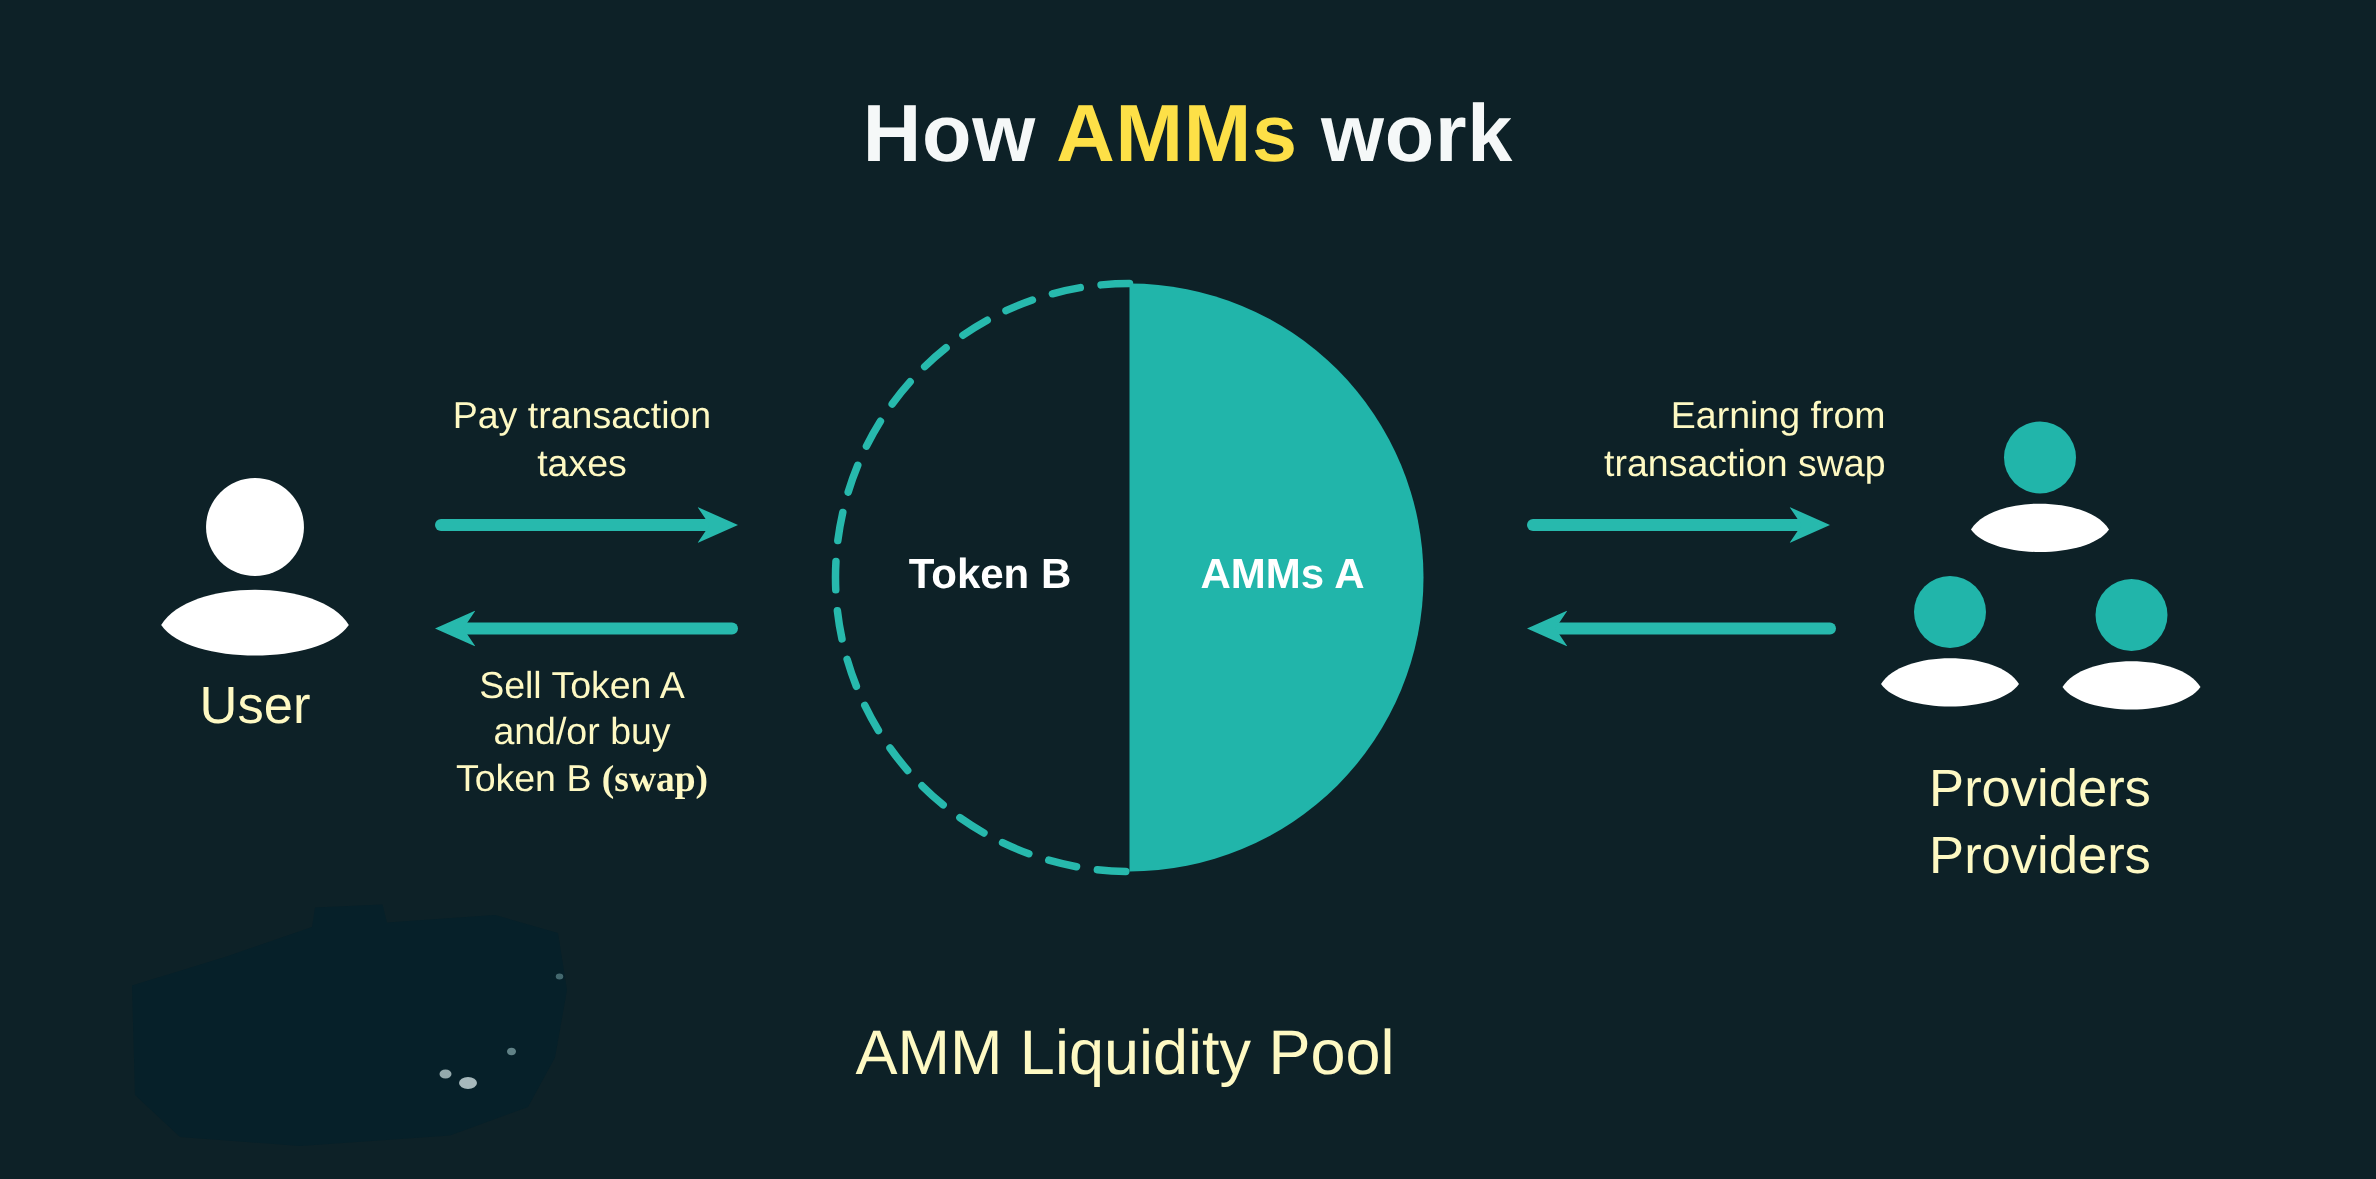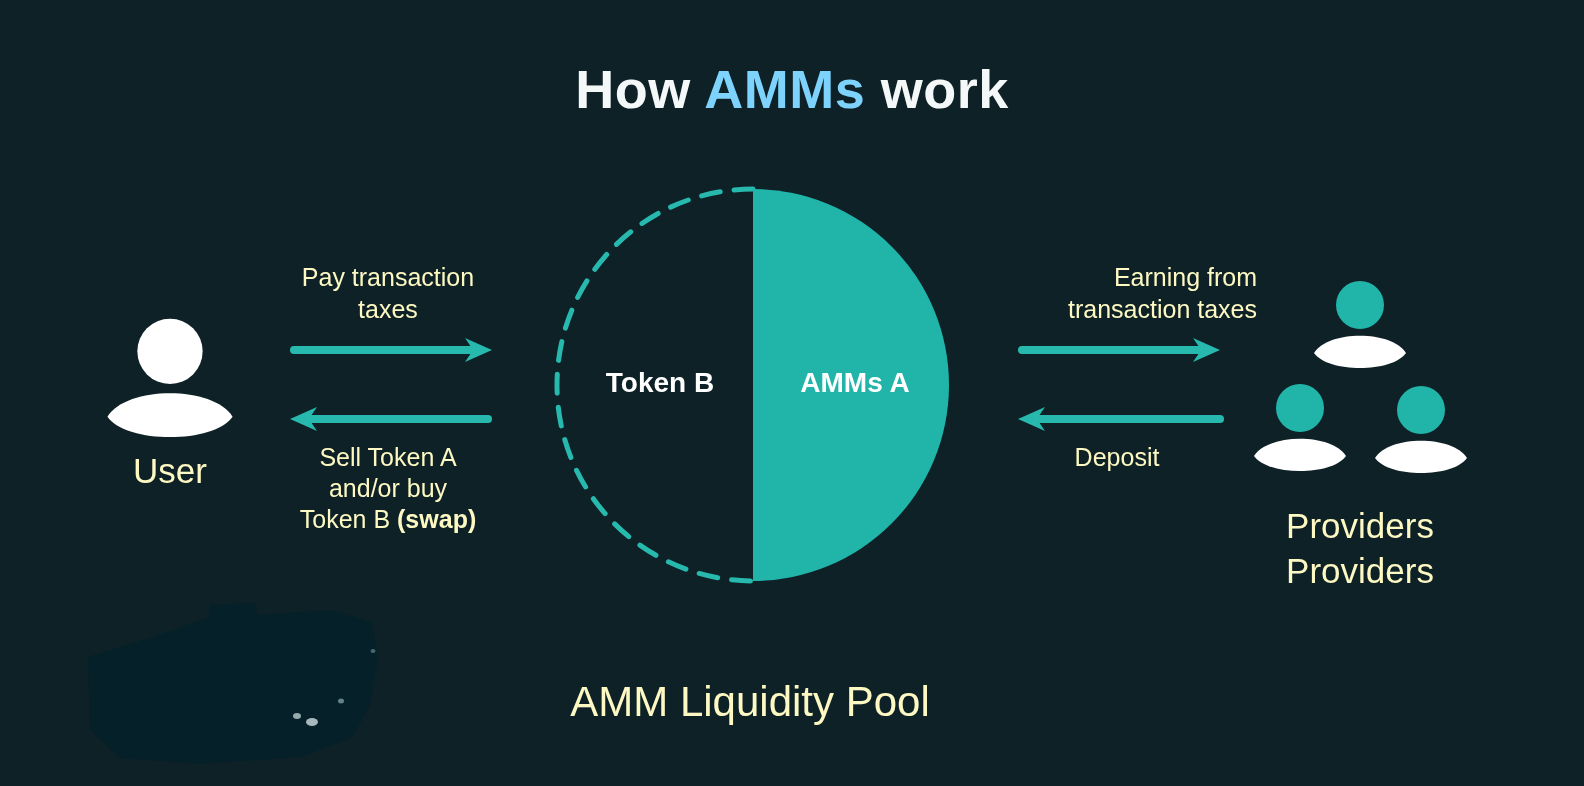--- a/index.html
+++ b/index.html
@@ -17,21 +17,21 @@
   .abs { position:absolute; }
 
   
   .title {
     top:58px; left:0; width:100%;
     text-align:center;
     font-size:54px; font-weight:800;
     letter-spacing:0.5px;
     color:#f5f8f8;
   }
-  .title .hl { color:#7dd3fc; }
+  .title .hl { color:#fde047; }
 
   
   .lbl { text-align:center; color:#fef9c3; }
   .flow-text { font-size:25px; line-height:32px; font-weight:400; }
   .actor-label { font-size:35px; line-height:45px; font-weight:400; }
   .caption { font-size:42px; font-weight:400; }
   .token-label { font-size:28px; font-weight:700; color:#fff; }
 
   
   .arrow { position:absolute; height:24px; }
@@ -46,21 +46,21 @@
   .arrow.dir-right .head {
     right:0;
     clip-path:polygon(0 0, 100% 50%, 0 100%, 30% 50%);
   }
   .arrow.dir-left .shaft { right:0; left:16px; }
   .arrow.dir-left .head {
     left:0;
     clip-path:polygon(100% 0, 0 50%, 100% 100%, 70% 50%);
   }
 
-  .bold { font-weight:700; }
+  .bold { font-weight:700;font-family:Liberation Serif, serif; }
 
   
   .blob-svg { pointer-events:none; }
 </style>
 </head>
 <body>
 
 <div id="stage">
 
   <div class="abs title">
@@ -102,33 +102,32 @@
       <path d="M 200,4 A 196,196 0 0 1 200,396 L 200,4 Z" fill="#21b5aa"></path>
     </svg>
   </div>
   <div class="abs lbl token-label" style="left:580px; top:367px; width:160px;">Token B</div>
   <div class="abs lbl token-label" style="left:775px; top:367px; width:160px;">AMMs A</div>
 
   <div class="abs lbl caption" style="left:475px; top:678px; width:550px;">AMM Liquidity Pool</div>
 
   <div class="abs lbl flow-text" style="left:977px; top:261px; width:280px;text-align:right;">
     <div>Earning from</div>
-    <div>transaction taxes</div>
+    <div>transaction swap</div>
   </div>
   <div class="arrow dir-right" style="left:1018px; top:338px; width:202px;">
     <div class="shaft"></div>
     <div class="head"></div>
   </div>
 
   <div class="arrow dir-left" style="left:1018px; top:407px; width:206px;">
     <div class="shaft"></div>
     <div class="head"></div>
   </div>
   <div class="abs lbl flow-text" style="left:977px; top:442px; width:280px; line-height:31px;">
-    <div>Deposit</div>
   </div>
 
   <div class="abs" style="left:1310px; top:279px; width:100px; height:100px;">
     <svg width="100" height="100" viewBox="0 0 100 100" aria-hidden="true">
       <circle cx="50" cy="26" r="24" fill="#21b5aa"></circle>
       <path d="M 4,74 C 18,51 82,51 96,74 C 82,94 18,94 4,74 Z" fill="#ffffff"></path>
     </svg>
   </div>
   <div class="abs" style="left:1250px; top:382px; width:100px; height:100px;">
     <svg width="100" height="100" viewBox="0 0 100 100" aria-hidden="true">

